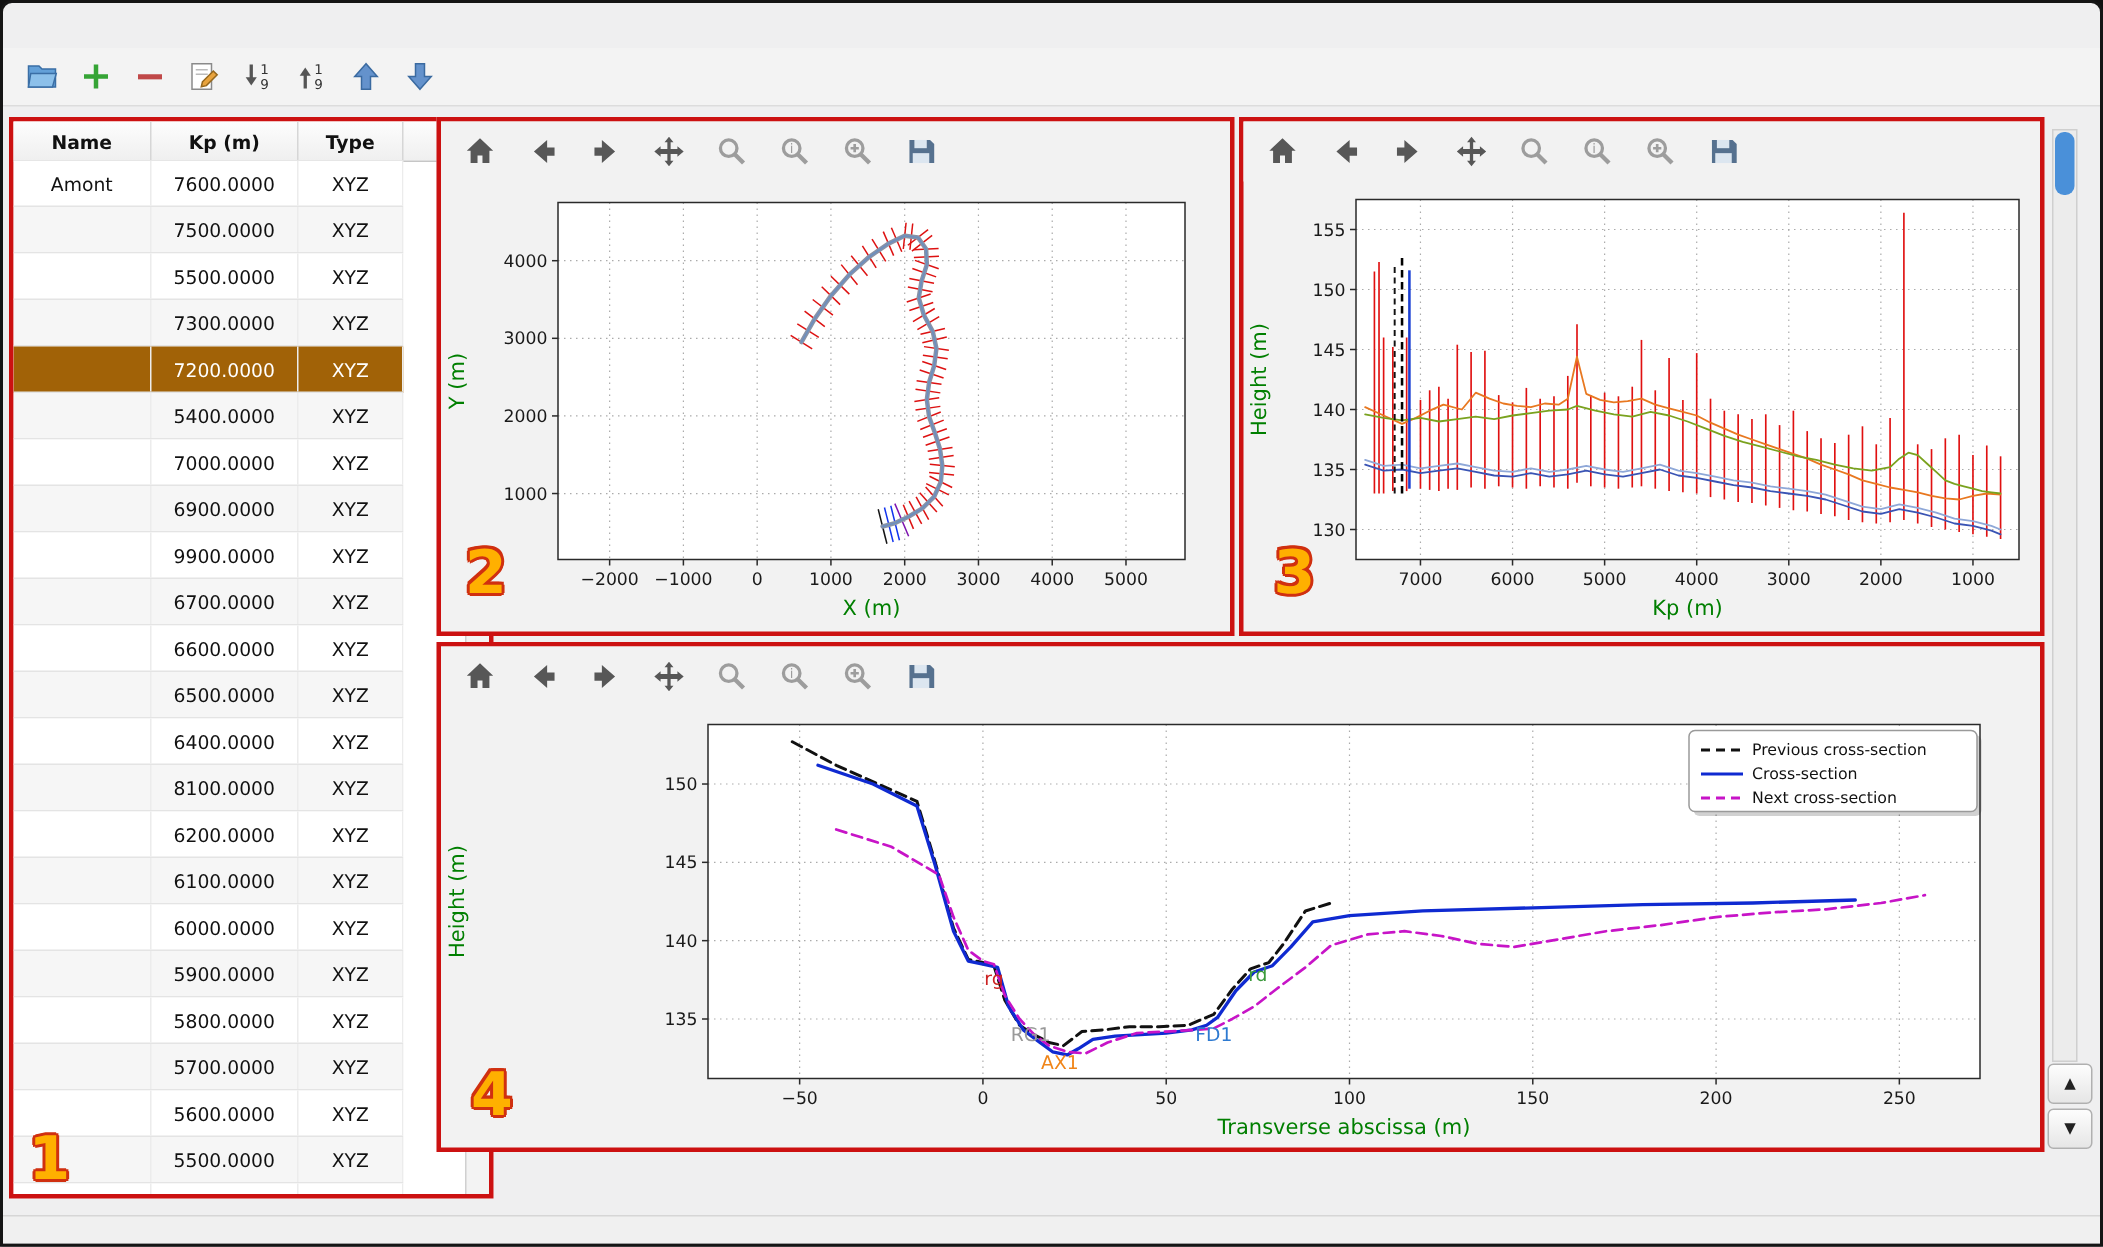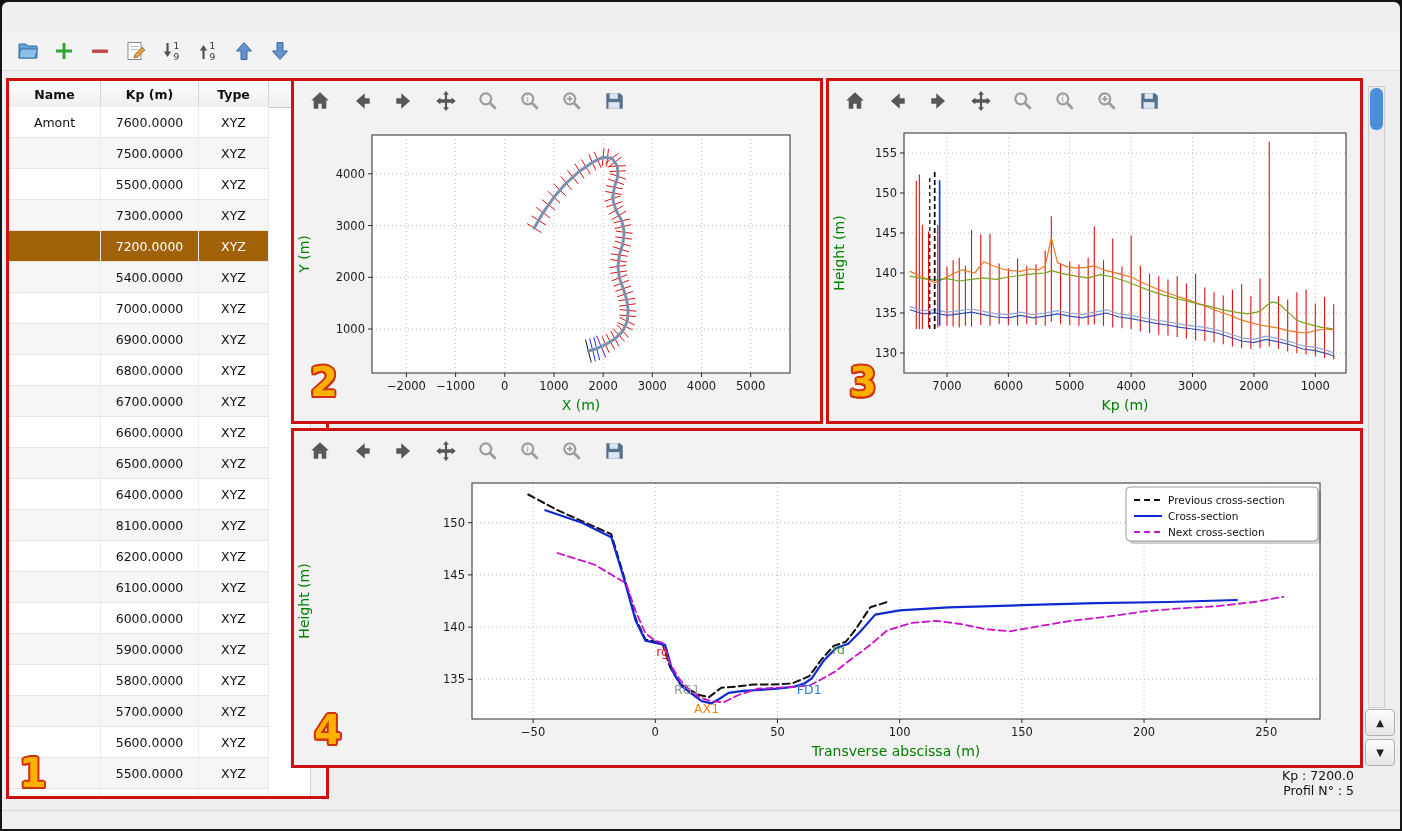--- a/index.html
+++ b/index.html
@@ -154,21 +154,21 @@
           <div class="tcell">7000.0000</div>
           <div class="tcell">XYZ</div>
         </div>
         <div class="trow odd">
           <div class="tcell"></div>
           <div class="tcell">6900.0000</div>
           <div class="tcell">XYZ</div>
         </div>
         <div class="trow">
           <div class="tcell"></div>
-          <div class="tcell">6800.0000</div>
+          <div class="tcell">9900.0000</div>
           <div class="tcell">XYZ</div>
         </div>
         <div class="trow odd">
           <div class="tcell"></div>
           <div class="tcell">6700.0000</div>
           <div class="tcell">XYZ</div>
         </div>
         <div class="trow">
           <div class="tcell"></div>
           <div class="tcell">6600.0000</div>
@@ -658,19 +658,15 @@
       </svg>
     <div class="region-num" style="left:20px;bottom:12px">4</div>
   </div>
 
   <div class="win-scroll">
     <div class="win-thumb"></div>
   </div>
   <div class="nav-btn nav-up">▲</div>
   <div class="nav-btn nav-down">▼</div>
 
-  <div class="status-box">
-    <div>Kp : 7200.0</div>
-    <div>Profil N° : 5</div>
-  </div>
 
   <div class="statusbar"></div>
 </div>
 
 </body></html>

